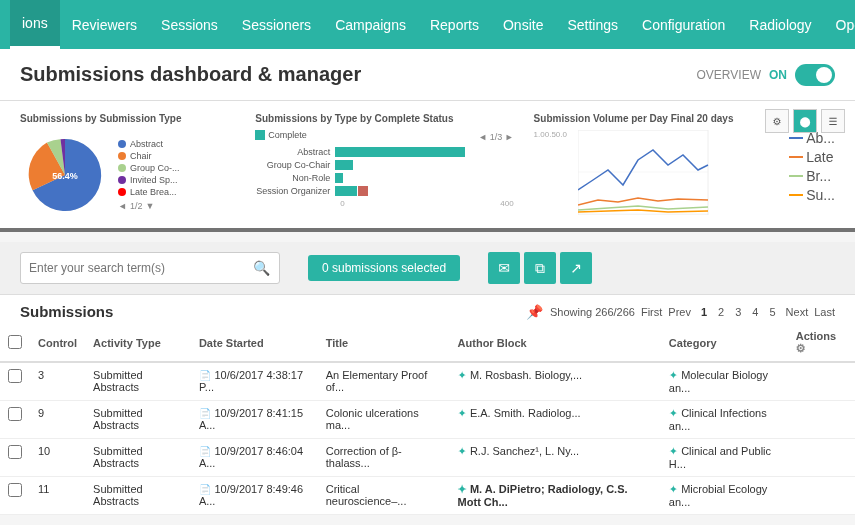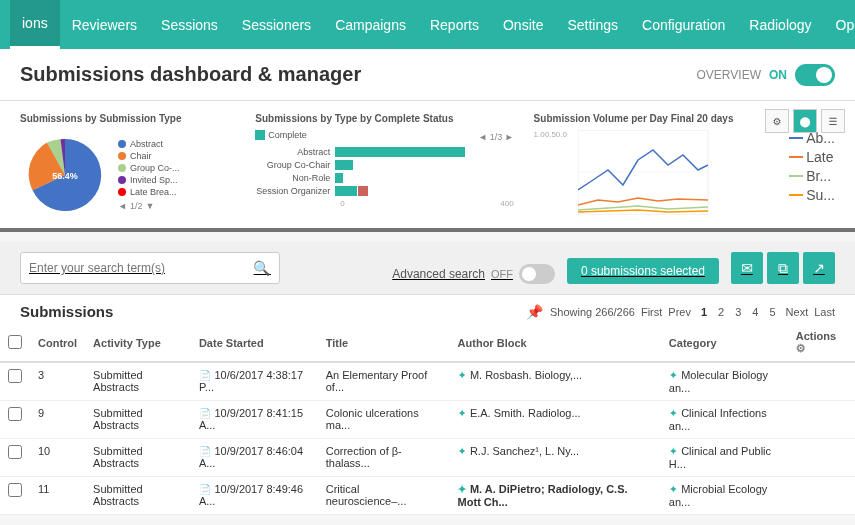--- a/index.html
+++ b/index.html
@@ -46,21 +46,21 @@
     .bar-seg { height: 10px; }
     .bar-axis { display: flex; justify-content: space-between; font-size: 8px; color: #aaa; padding-left: 85px; margin-top: 2px; }
 
     
     .line-chart-container { display: flex; gap: 8px; }
     .line-legend { font-size: 14px; color: #555; }
     .line-legend-item { display: flex; align-items: center; gap: 3px; margin-bottom: 3px; }
     .line-legend-line { width: 14px; height: 2px; }
 
     
-    .search-bar { background: white; padding: 10px 20px; display: flex; align-items: flex-end; gap: 12px; border-bottom: 1px solid #ddd; text-decoration: underline; }
+    .search-bar { background: white; padding: 10px 20px; display: flex; align-items: center; gap: 28px; border-bottom: 1px solid #ddd; }
     .search-input-wrap { display: flex; align-items: center; border: 1px solid #ccc; border-radius: 3px; background: white; padding: 0 8px; flex: 0 0 260px; height: 32px; }
     .search-input { border: none; outline: none; font-size: 12px; width: 100%; }
     .search-icon { color: #888; font-size: 14px; cursor: pointer; }
     .adv-search { display: flex; align-items: center; gap: 6px; font-size: 12px; color: #555; margin-left: auto; }
     .adv-label { }
     .adv-off { color: #888; font-size: 11px; }
     .adv-toggle { width: 36px; height: 20px; background: #ccc; border-radius: 10px; position: relative; cursor: pointer; }
     .adv-toggle::after { content: ''; position: absolute; left: 3px; top: 3px; width: 14px; height: 14px; background: white; border-radius: 50%; }
     .selected-count { background: #2ab4a4; color: white; padding: 6px 14px; font-size: 12px; border-radius: 3px; white-space: nowrap; }
     .action-btns { display: flex; gap: 4px; }
@@ -275,25 +275,20 @@
     <button class="chart-ctrl-btn">⚙</button>
     <button class="chart-ctrl-btn active">⬤</button>
     <button class="chart-ctrl-btn">☰</button>
   </div>
 </div>
 
 <div class="search-bar" style="background:#f0f0f0; margin-top:10px;">
   <div class="search-input-wrap">
     <input class="search-input" type="text" placeholder="Enter your search term(s)" style="">
     <span class="search-icon">🔍</span>
-  </div>
-  <div class="adv-search">
-    <span class="adv-label">Advanced search</span>
-    <span class="adv-off">OFF</span>
-    <div class="adv-toggle"></div>
   </div>
   <div class="selected-count">0 submissions selected</div>
   <div class="action-btns">
     <button class="action-btn">✉</button>
     <button class="action-btn">⧉</button>
     <button class="action-btn">↗</button>
   </div>
 </div>
 
 <div class="table-section">

